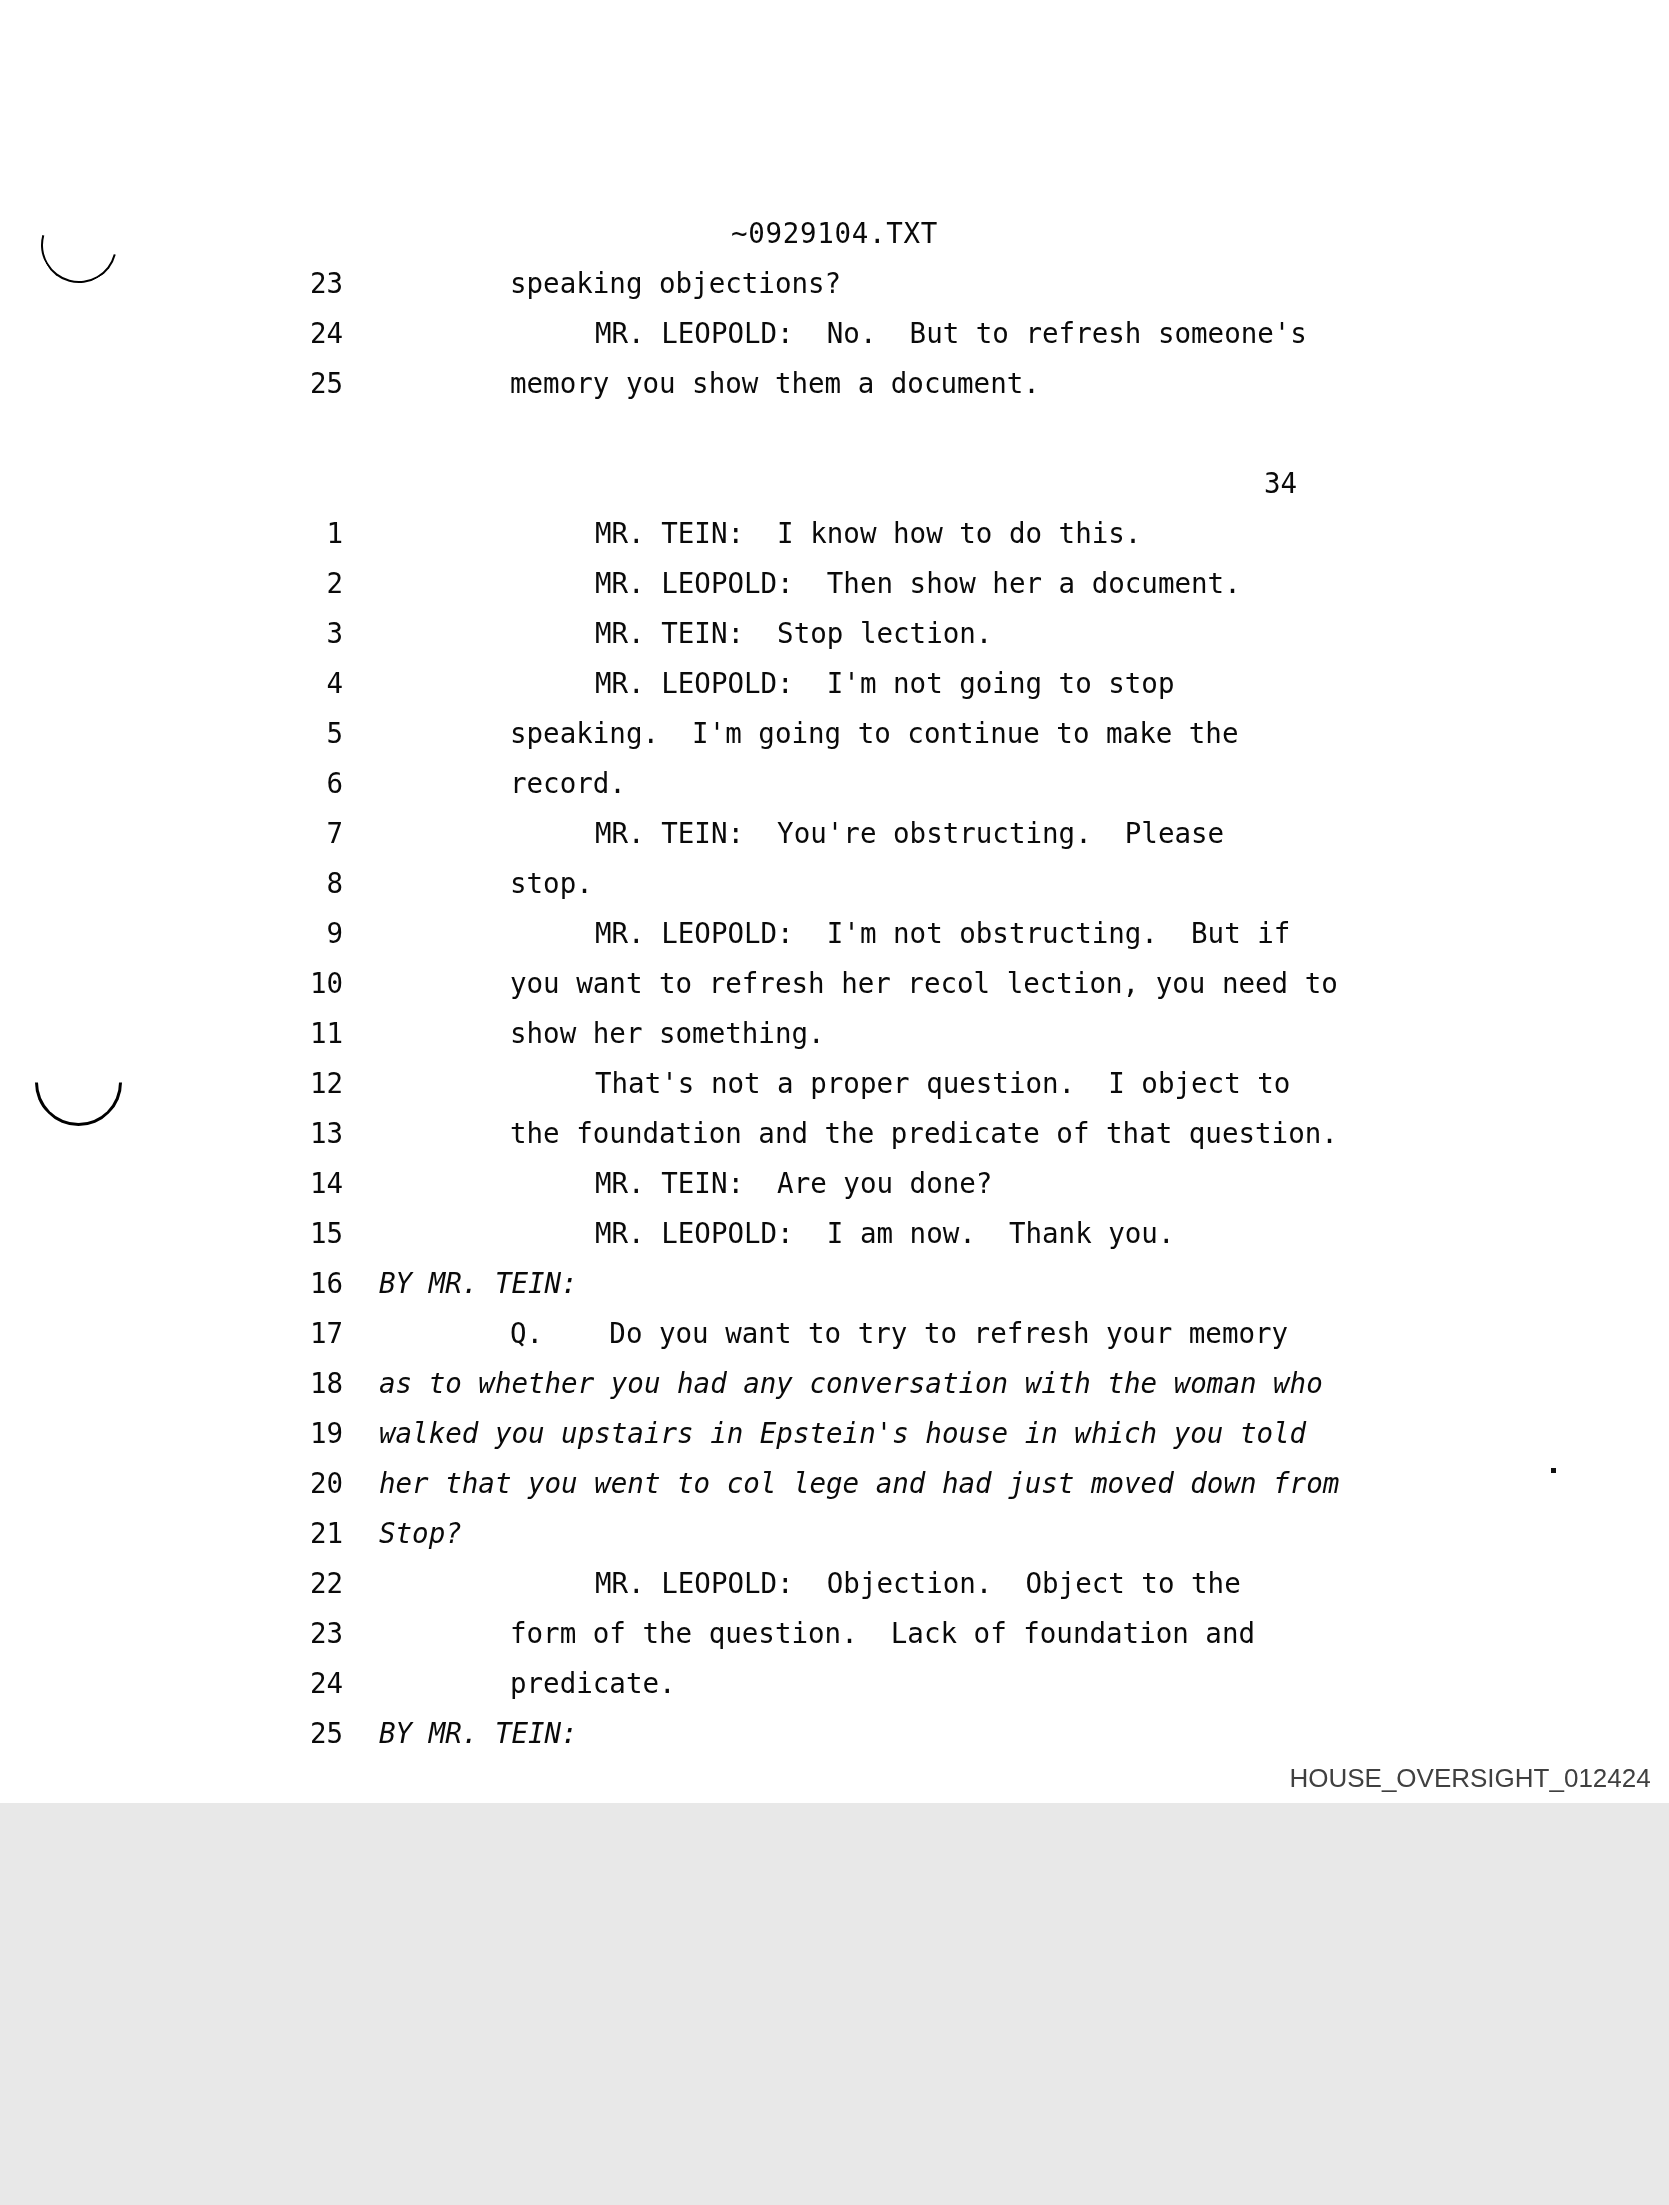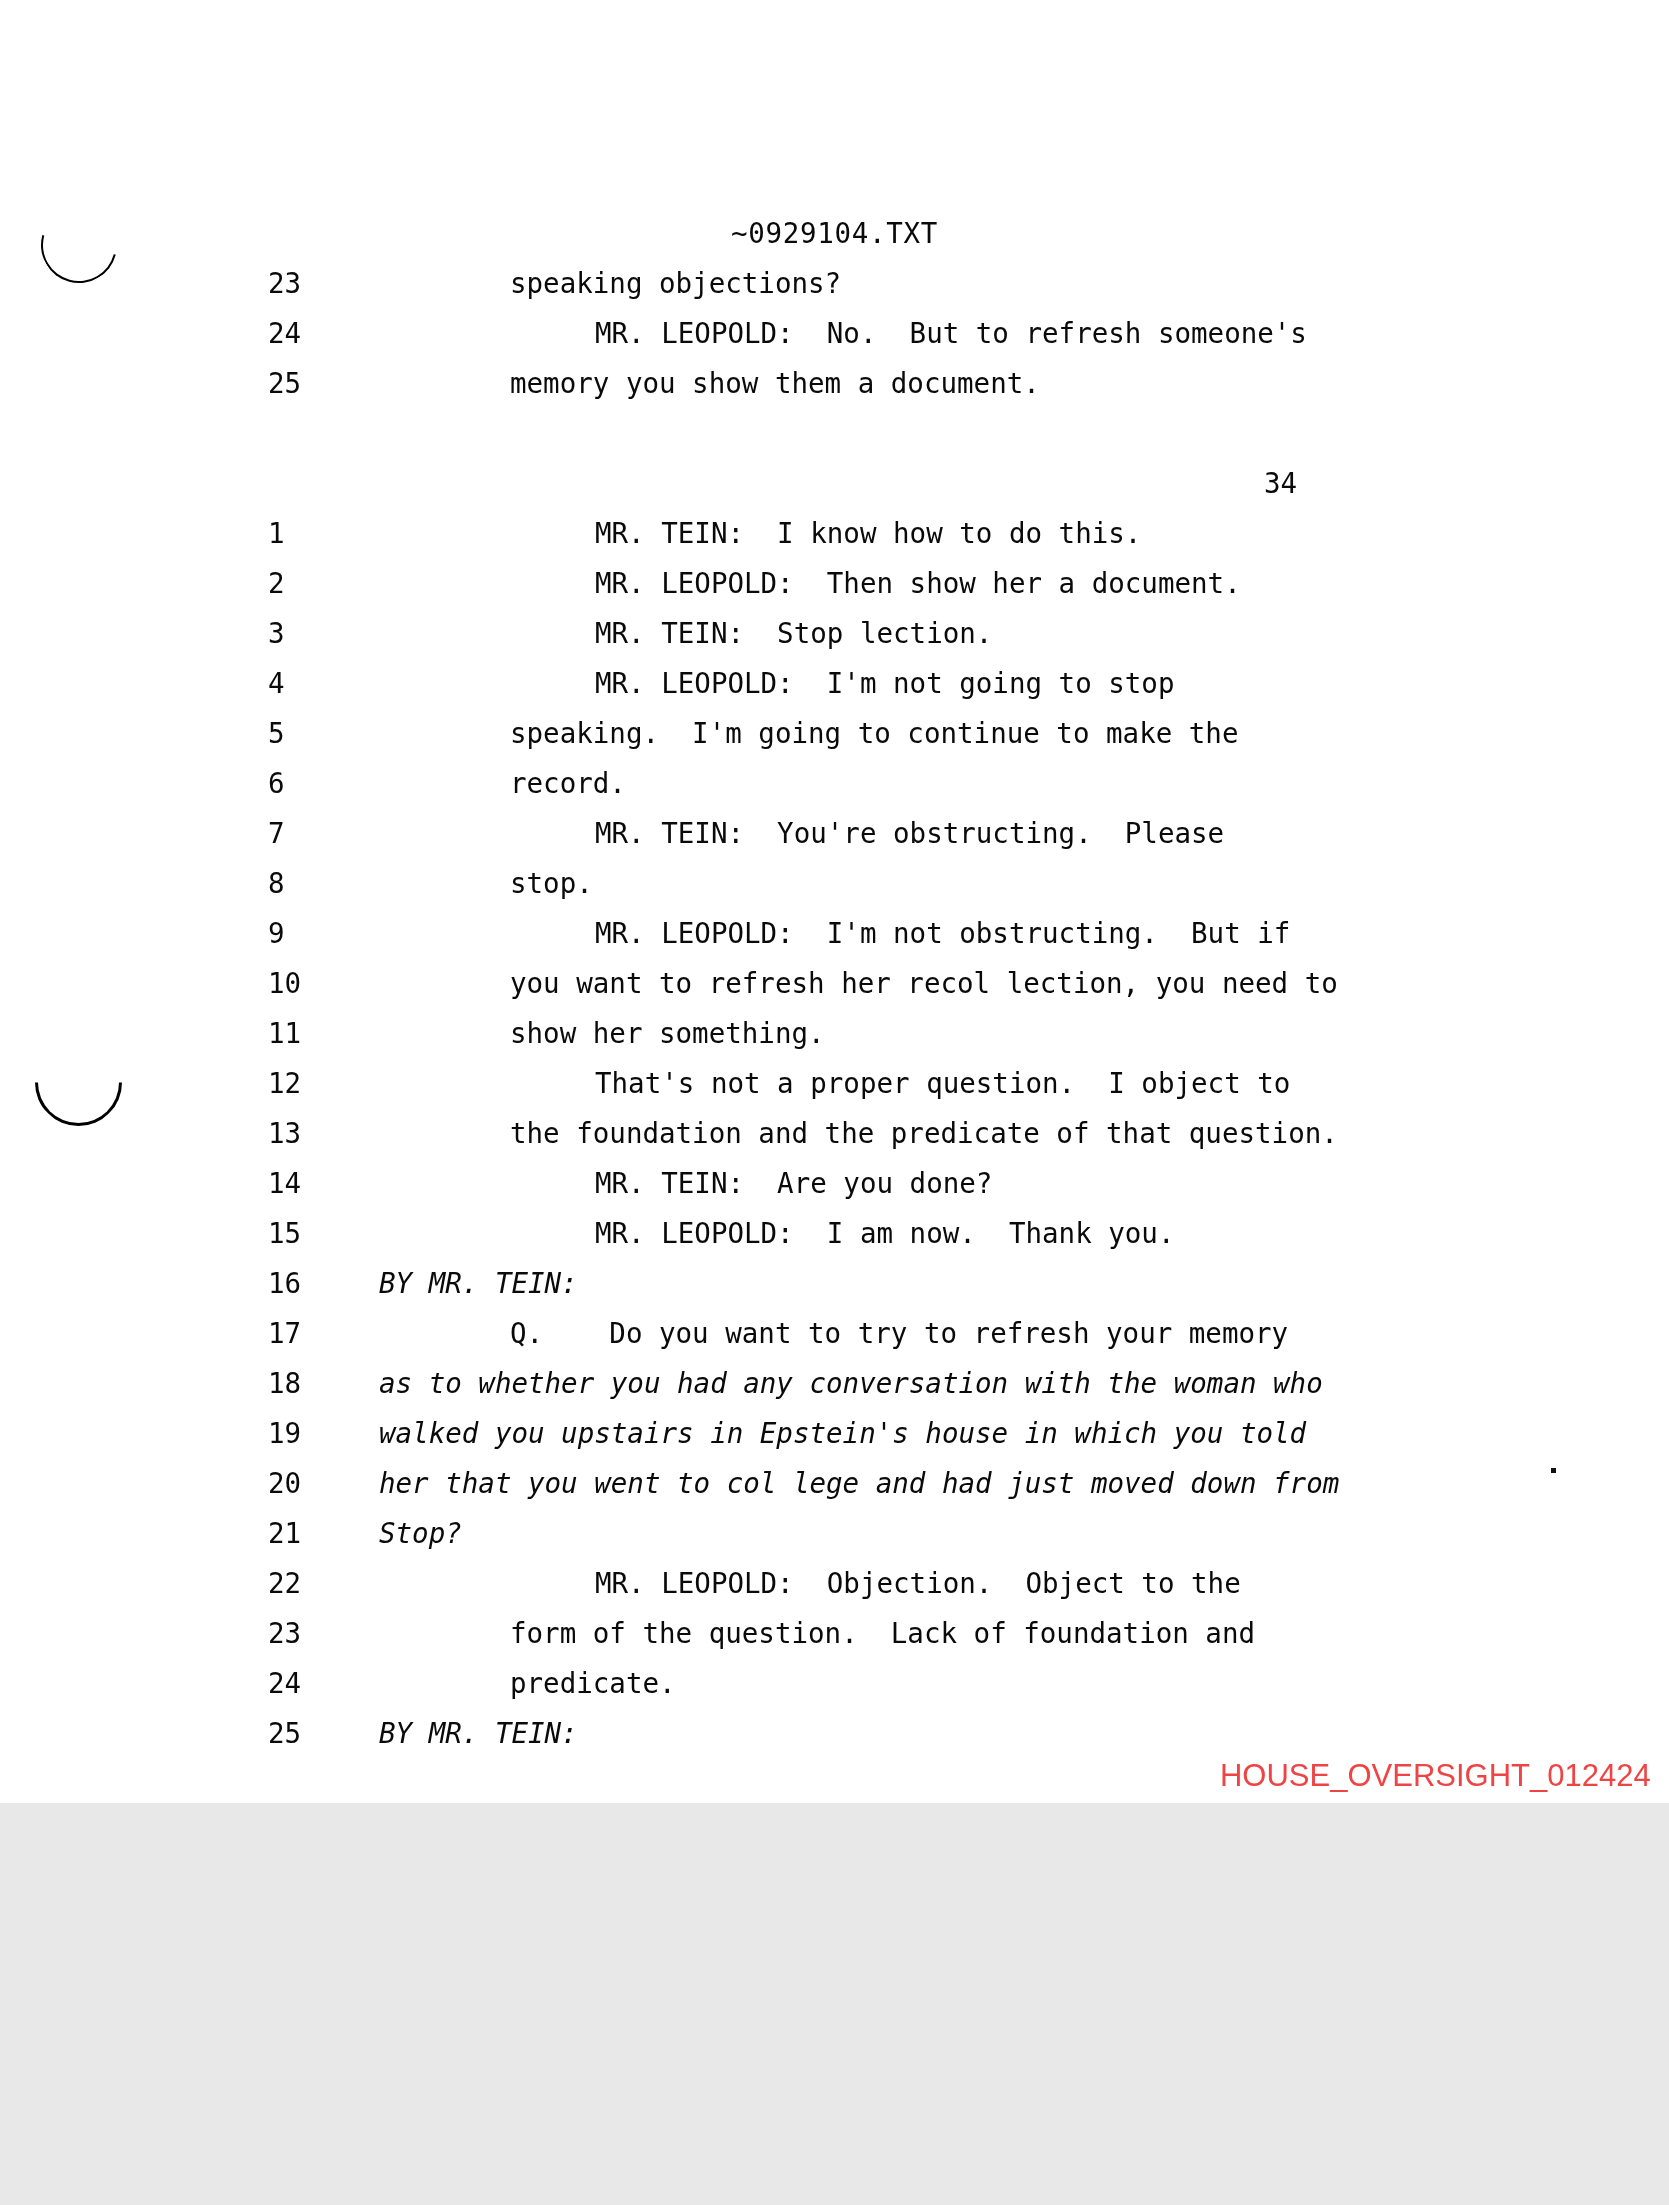--- a/index.html
+++ b/index.html
@@ -10,29 +10,29 @@
     overflow:hidden;
     font-family:"DejaVu Sans Mono", monospace;
     color:#0a0a0a;
   }
   .content{position:absolute;left:0;top:0;width:1669px;padding-top:208px;}
   .line{height:50px;line-height:50px;font-size:27.5px;white-space:pre;}
   .header-line{text-align:center;letter-spacing:0.7px;}
   .pageno-line{text-align:right;padding-right:372px;}
   .footer-line{text-align:center;}
   .trow{padding-left:268px;display:flex;align-items:baseline;}
-  .lnum{display:inline-block;width:75px;text-align:left;flex:0 0 75px;}
+  .lnum{display:inline-block;width:75px;text-align:right;flex:0 0 75px;}
   .ltext{display:inline-block;margin-left:36px;white-space:pre;}
   .ind0{padding-left:0;font-style:italic;}
   .ind1{padding-left:131px;}
   .ind2{padding-left:216px;}
   .bates{
     position:absolute;right:18.3px;bottom:9.2px;
     font-family:"Liberation Sans", sans-serif;
-    font-size:31px;color:#ef4444;letter-spacing:0px;
+    font-size:26px;color:#404040;letter-spacing:0px;
   }
   
   .arc{position:absolute;border:2.6px solid transparent;border-radius:50%;
        border-left-color:#000;border-bottom-color:#000;}
   .arc1{left:41px;top:207px;width:72px;height:72px;transform:rotate(-30deg);border-width:2.6px;}
   .arc2{left:35px;top:1039px;width:81px;height:81px;transform:rotate(-45deg);border-width:3.3px;}
   .arc3{left:33px;top:1885px;width:73px;height:73px;transform:rotate(-62deg);border-width:2.6px;}
   .speck{position:absolute;left:1551px;top:1468px;width:4.6px;height:4.6px;background:#111;}
 </style>
 </head>

